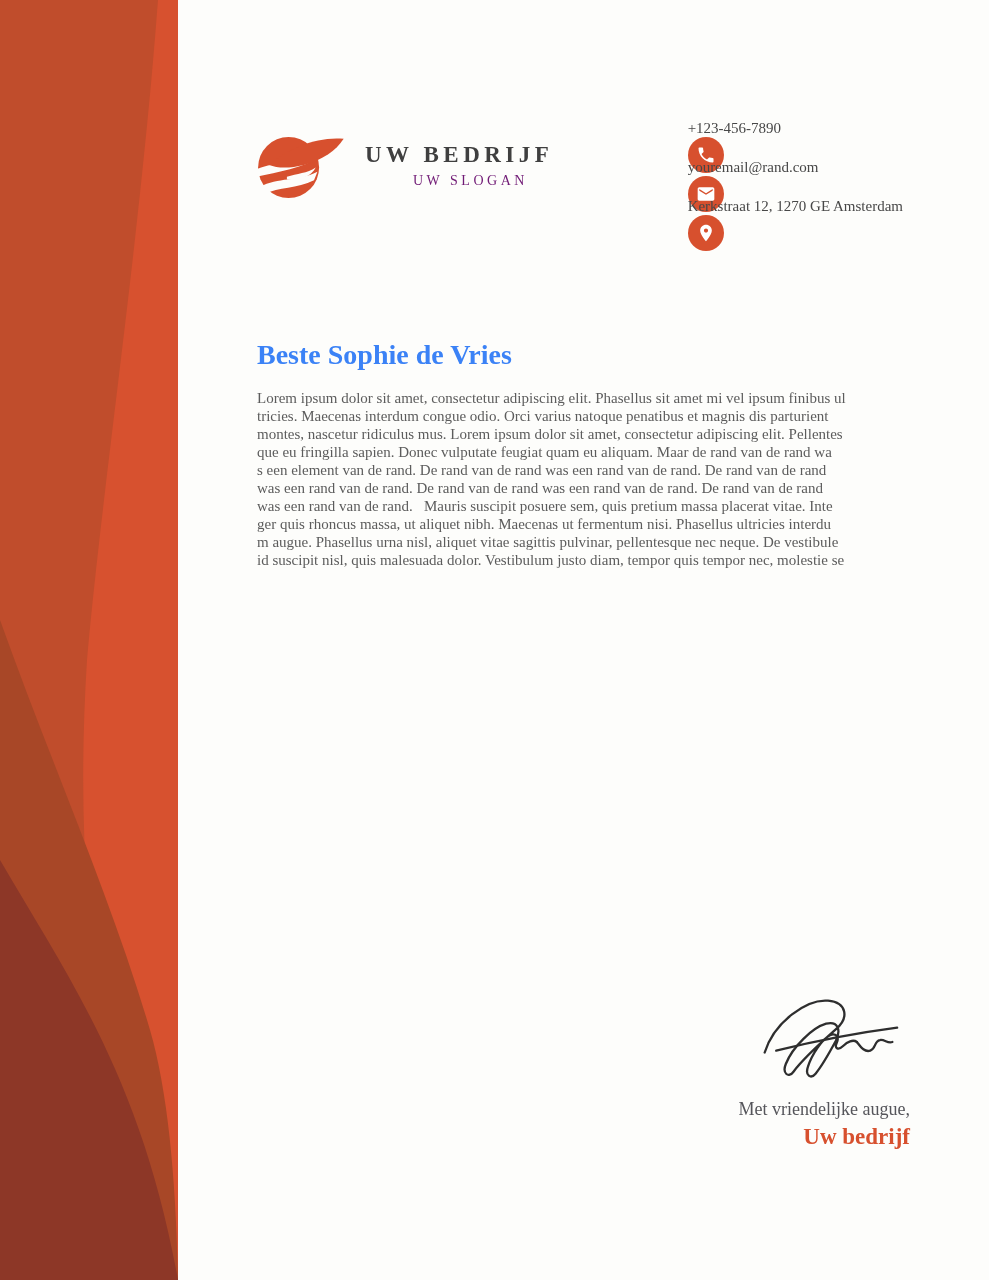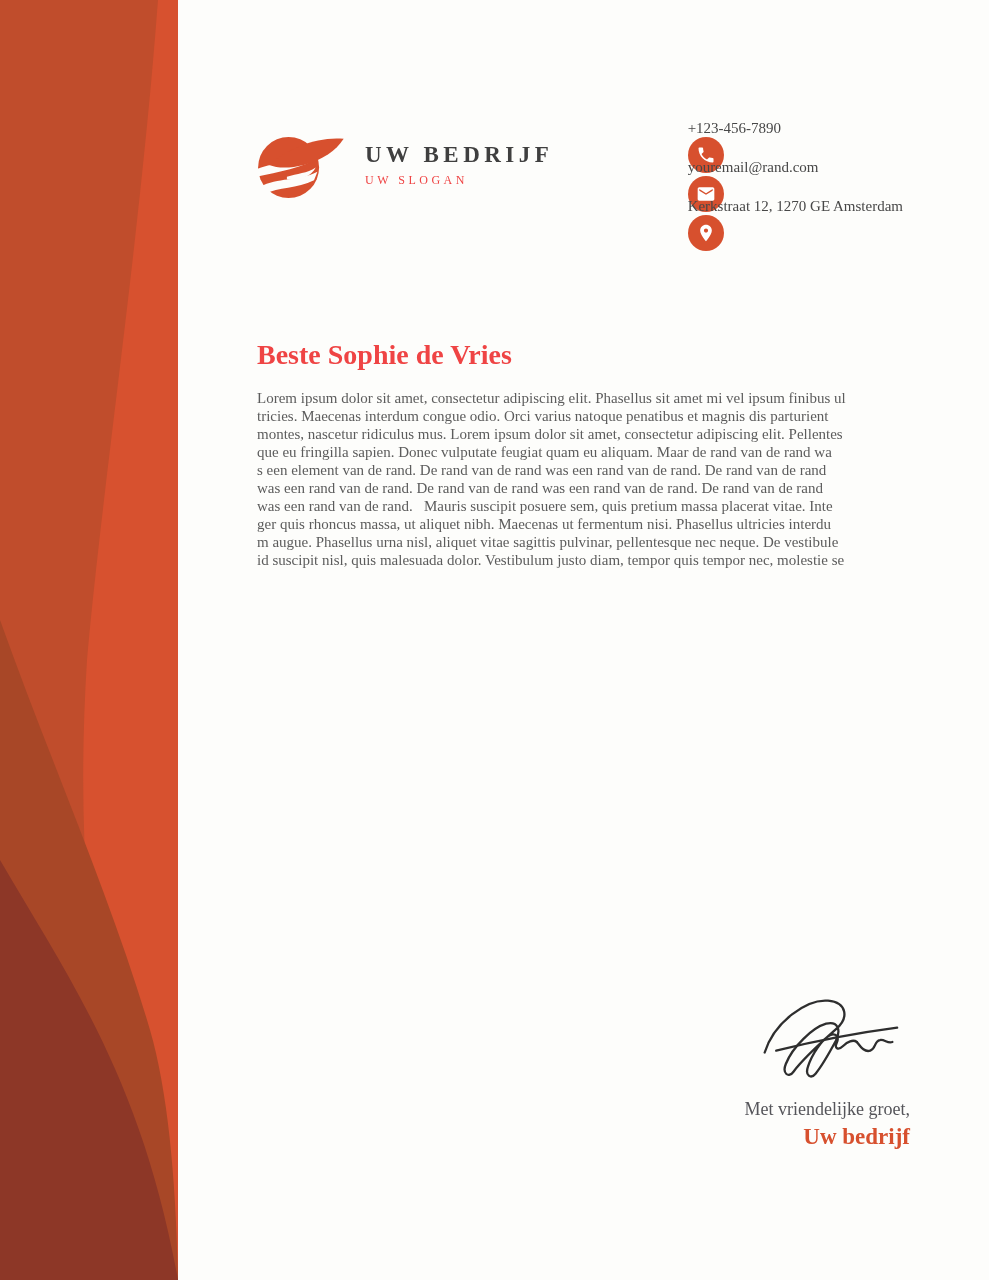--- a/index.html
+++ b/index.html
@@ -33,23 +33,24 @@
   .logo-mark svg { display: block; }
   .logo-text { margin-left: 12px; }
   .brand-name {
     font-size: 23px;
     font-weight: bold;
     letter-spacing: 4.5px;
     color: #3f3f3f;
   }
   .brand-slogan {
     margin-top: 5px;
-    font-size: 12px;
+    font-size: 14px;
     letter-spacing: 3.5px;
-    color: #ef4444;
+    color: #701a75;
+    margin-left: 48px;
   }
 
   
   .contact {
     position: absolute;
     right: 79px; top: 137px;
   }
   .contact-row {
     display: flex;
     align-items: flex-start;
@@ -74,21 +75,21 @@
     flex: 0 0 36px;
   }
   .icon-circle svg { width: 20px; height: 20px; fill: #ffffff; }
 
   
   .greeting {
     position: absolute;
     left: 257px; top: 339px;
     font-size: 28px;
     font-weight: bold;
-    color: #ef4444;
+    color: #3b82f6;
   }
   .letter-body {
     position: absolute;
     left: 257px; top: 389px;
     width: 680px;
     font-size: 15px;
     line-height: 18px;
     color: #5c5c5c;
     white-space: pre-wrap;
   }
@@ -188,17 +189,17 @@
 id suscipit nisl, quis malesuada dolor. Vestibulum justo diam, tempor quis tempor nec, molestie se</div>
 
   <div class="signature-block">
     <div class="signature-image">
       <svg width="150" height="96" viewBox="0 0 150 100" fill="none" stroke="#2e2e2e" stroke-width="2.4" stroke-linecap="round">
         <path d="M8 62 C18 30 52 6 74 8 C94 10 96 26 82 38 C64 54 44 74 38 82 C33 89 26 84 30 74 C37 56 58 36 72 32 C84 29 88 38 82 50 C75 63 66 78 61 84 C56 90 50 86 53 77 C57 64 68 48 76 44 C82 41 86 46 83 52 C80 58 85 60 90 55 C94 51 100 48 104 51"></path>
         <path d="M20 60 C60 50 100 42 146 36"></path>
         <path d="M104 51 C108 56 112 62 118 60 C124 58 122 50 128 49 C133 48 136 53 141 51"></path>
       </svg>
     </div>
-    <div class="closing">Met vriendelijke groet,</div>
+    <div class="closing">Met vriendelijke augue,</div>
     <div class="signed-by">Uw bedrijf</div>
   </div>
 
 </div>
 
 </body></html>

